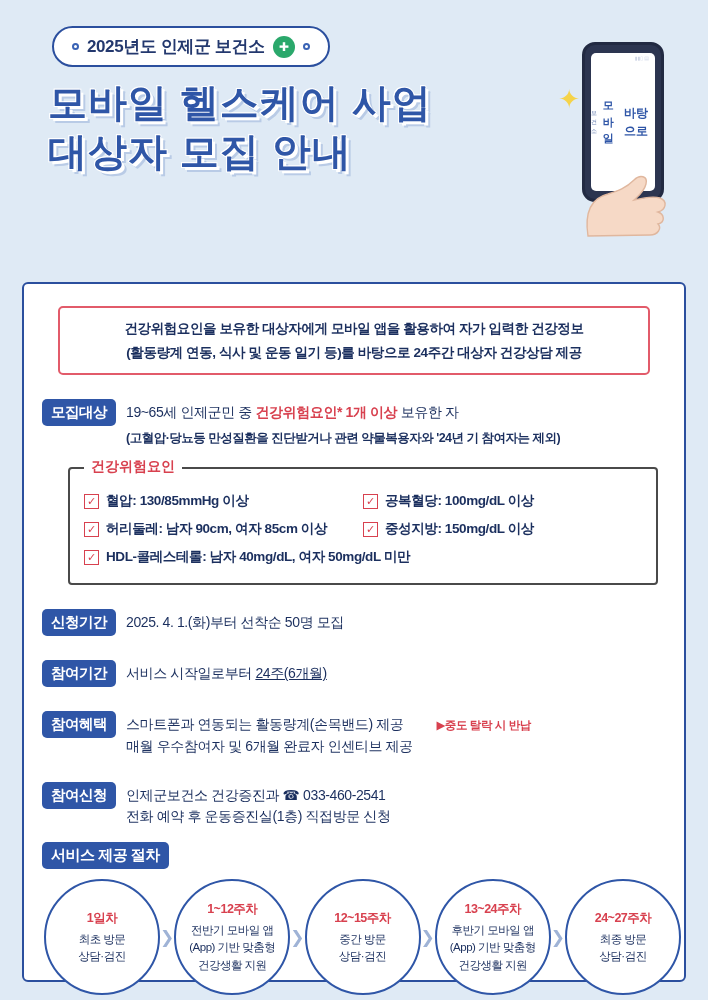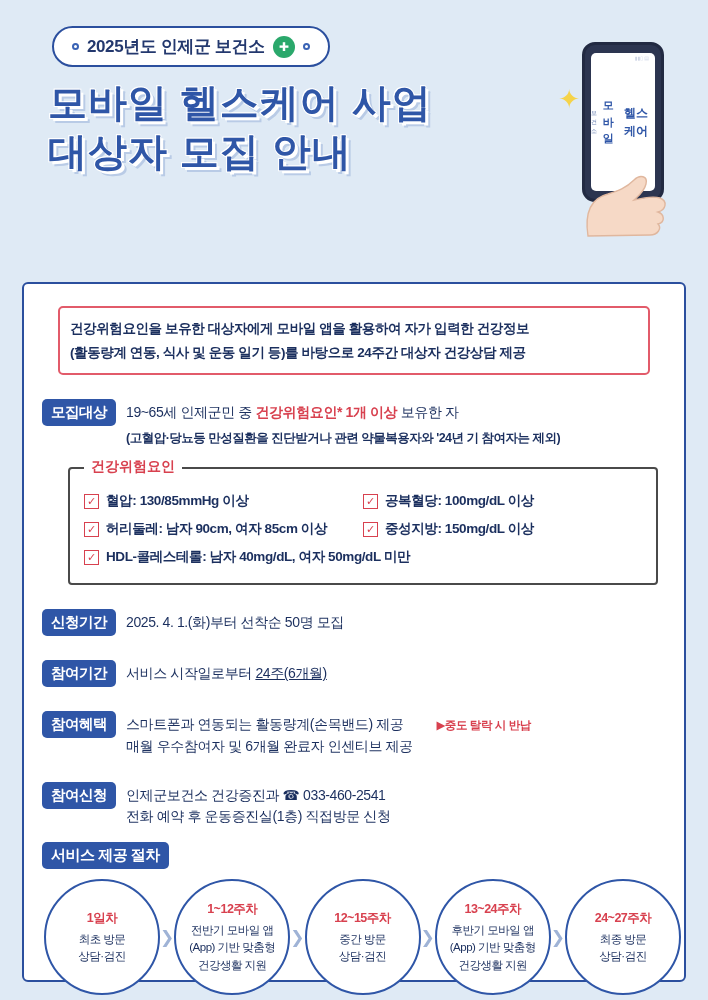--- a/index.html
+++ b/index.html
@@ -66,21 +66,21 @@
   }
 
   
   .card{
     position:absolute;left:22px;top:282px;width:664px;height:700px;
     background:#ffffff;border:2px solid #2b4f9e;border-radius:6px;box-sizing:border-box;
     padding:16px 18px;
   }
   .notice{
     border:2px solid #e25b6a;border-radius:5px;background:#fff;
-    margin:6px 16px 0 16px;padding:9px 10px;
+    margin:6px 16px 0 16px;padding:9px 10px;text-align:center;
     font-size:13.5px;font-weight:bold;color:#1b2f5e;line-height:1.75;letter-spacing:-0.4px;
   }
 
   .row{display:flex;align-items:flex-start;margin-top:24px;}
   .tag{
     display:inline-block;background:#2f56a7;color:#fff;font-weight:bold;
     font-size:14.5px;border-radius:5px;padding:4px 9px;letter-spacing:-0.5px;white-space:nowrap;
   }
   .tag.wide{font-size:15px;}
   .rowtext{font-size:14px;margin-left:10px;line-height:1.55;letter-spacing:-0.4px;padding-top:3px;}
@@ -138,21 +138,21 @@
       <div class="title-line">대상자 모집 안내</div>
     </div>
 
     <div class="spark">✦</div>
 
     <div class="phone">
       <div class="bar">▮▮▯ ▤</div>
       <div class="screen">
         <div class="s1">보건소</div>
         <div class="s2">모바일</div>
-        <div class="s3">헬스케어</div>
+        <div class="s3">바탕으로</div>
       </div>
     </div>
 
     <svg class="hand" viewBox="0 0 110 80">
       <path d="M20 78 C16 52 24 40 40 36 C50 33 58 30 66 22 C72 16 80 18 78 26 C76 34 70 38 66 42
                C74 40 86 38 92 40 C100 43 98 52 90 54 C96 56 98 64 90 66 C94 70 90 77 82 77 Z" fill="#f6d9c6" stroke="#e0b79e" stroke-width="1.4"></path>
     </svg>
   </div>
 
   <div class="card">

